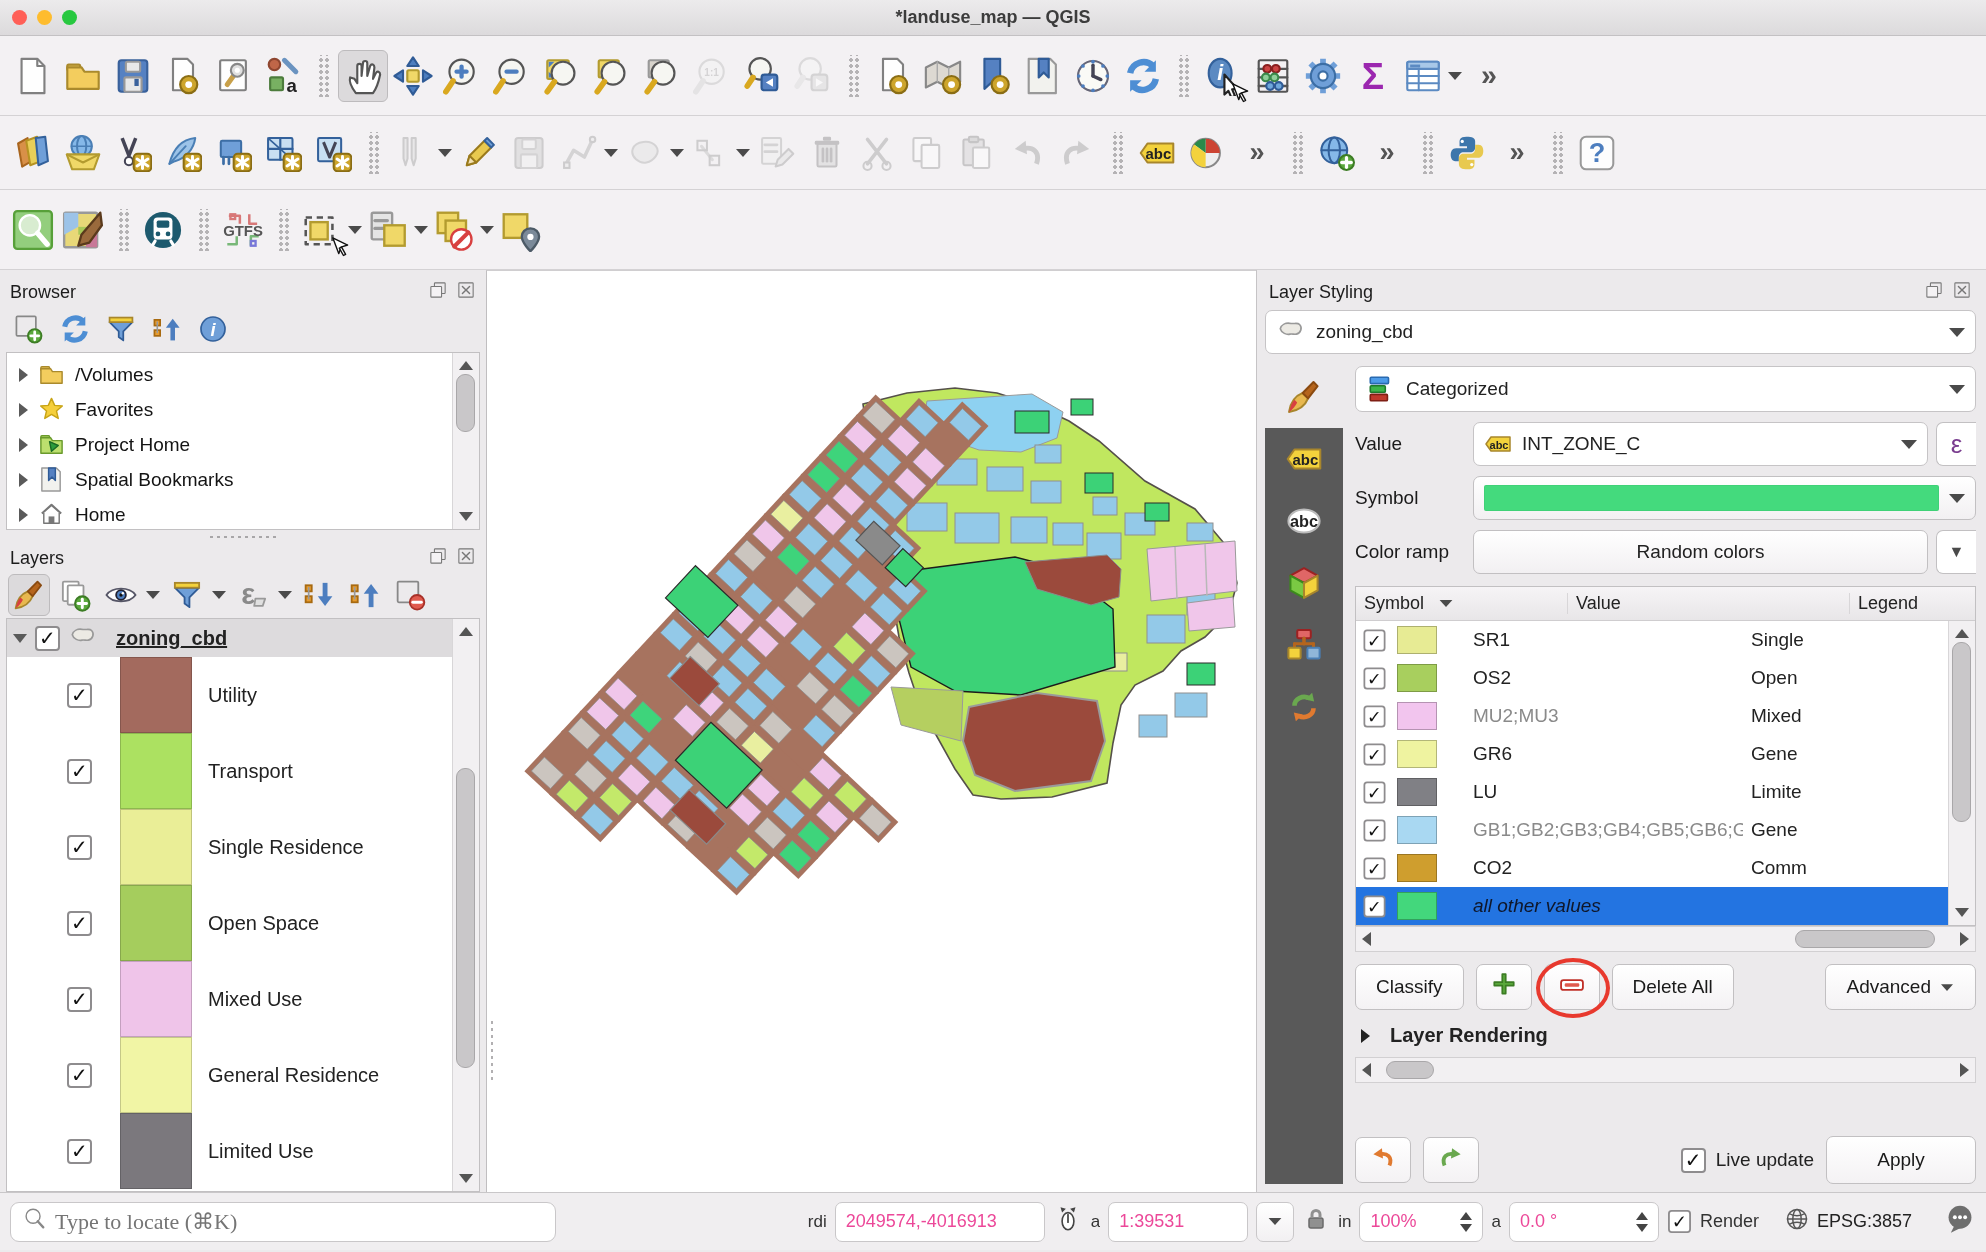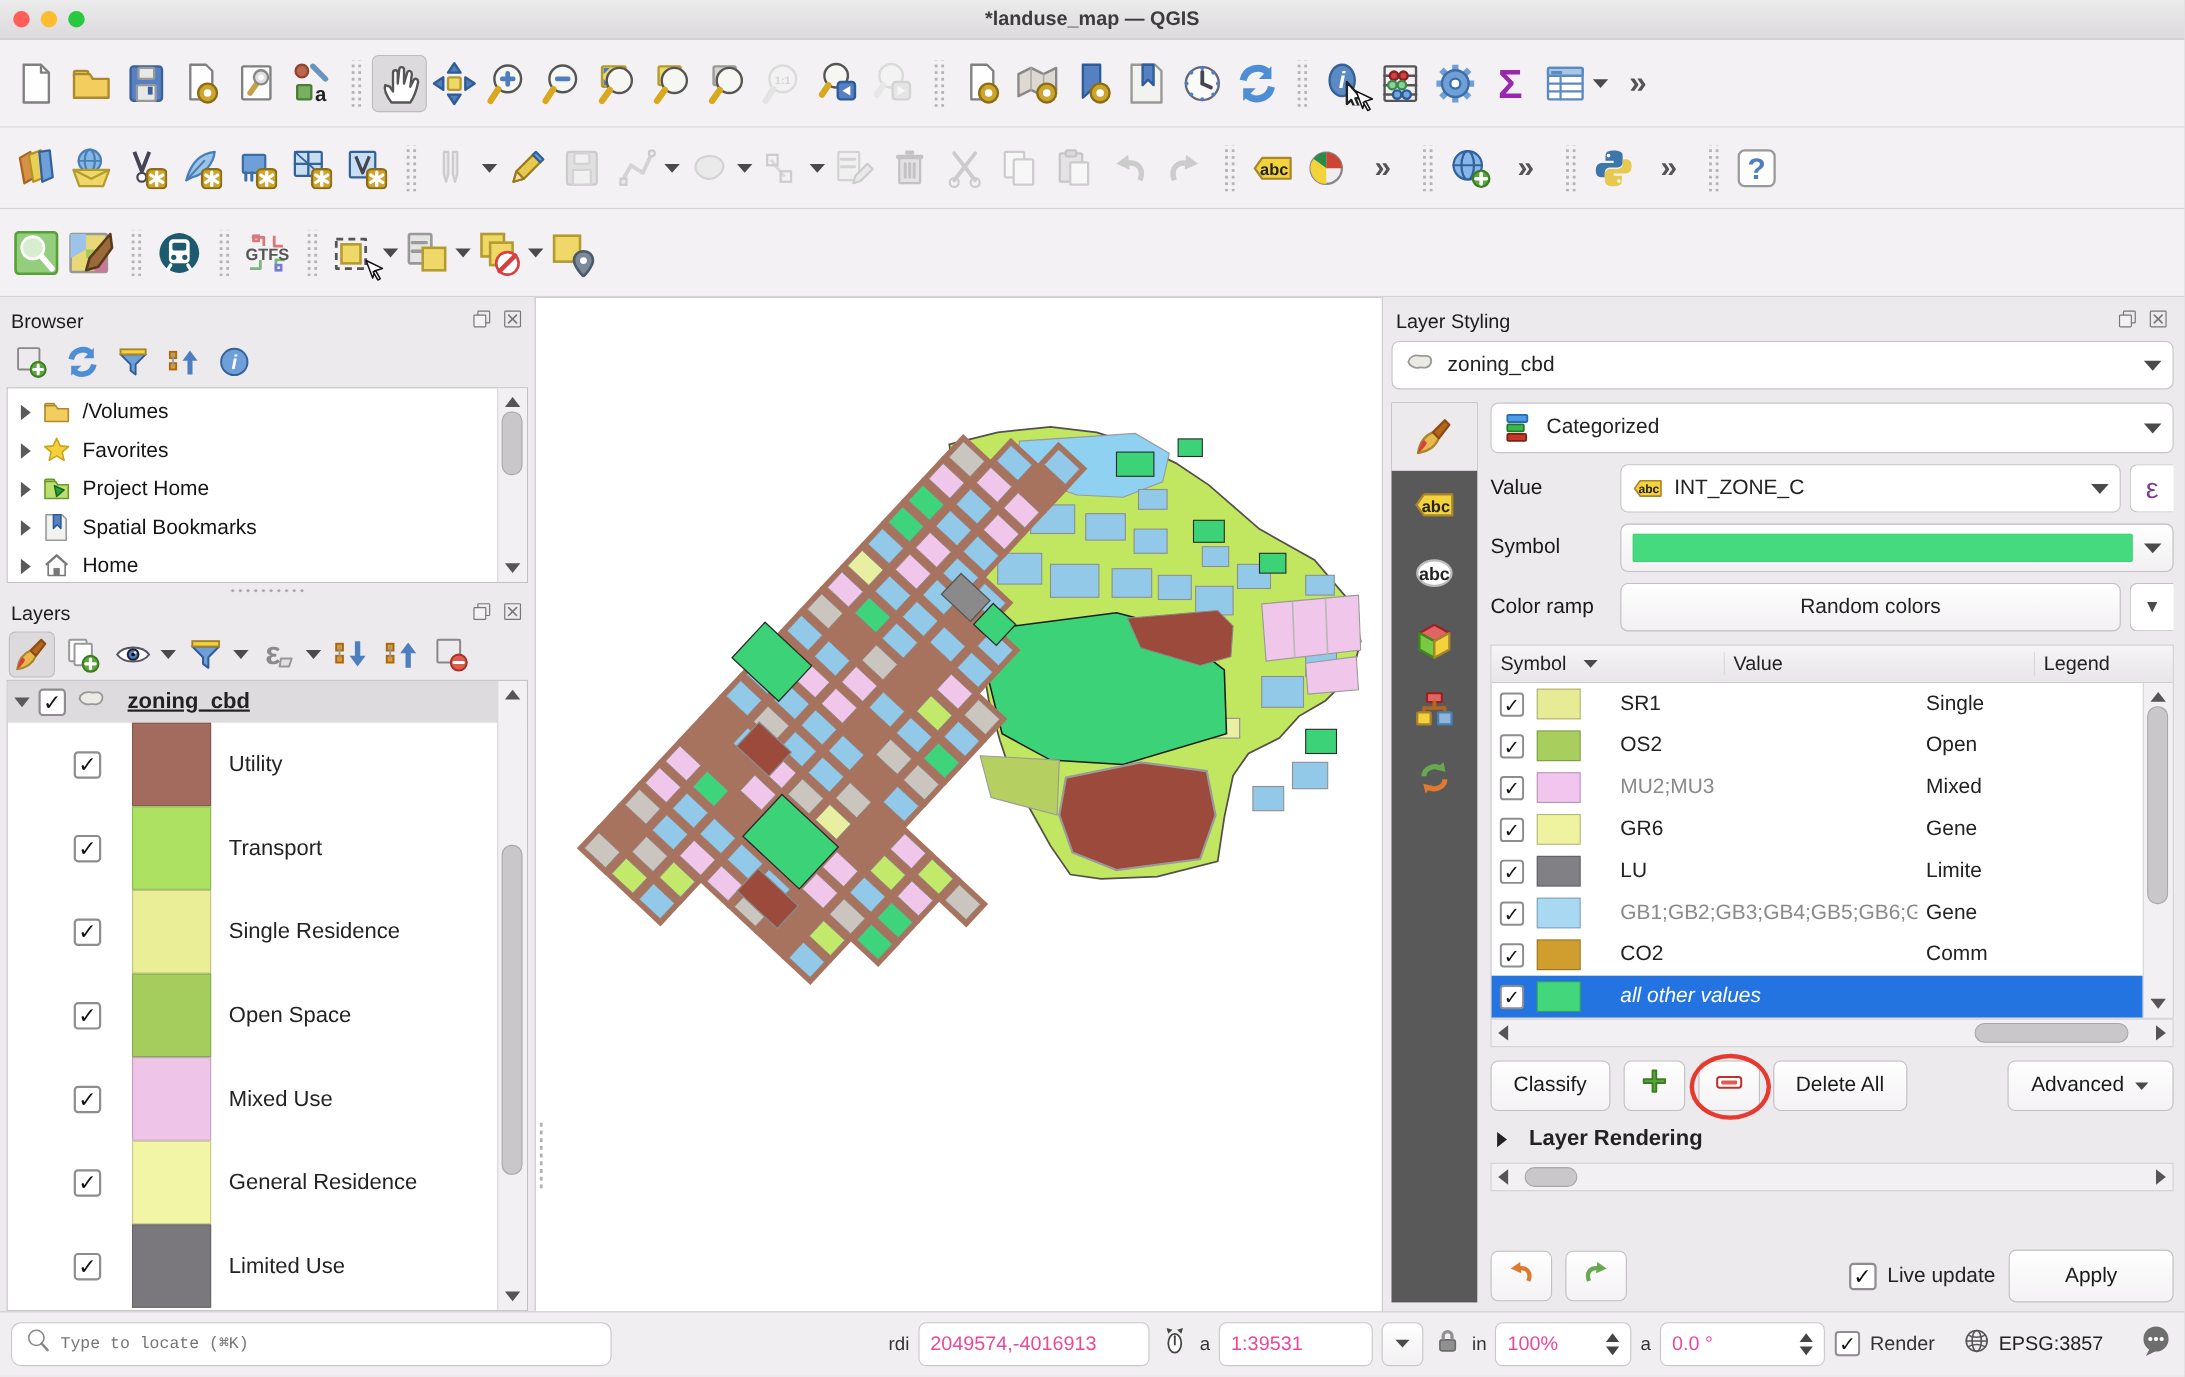--- a/index.html
+++ b/index.html
@@ -72,39 +72,39 @@
 .cthead .c1{width:212px;display:flex;align-items:center;padding-left:8px;border-right:1px solid #d8d6d8}
 .cthead .c2{width:282px;padding-left:8px;border-right:1px solid #d8d6d8}
 .cthead .c3{flex:1;padding-left:8px;overflow:hidden;white-space:nowrap}
 .ctrow{display:flex;height:38px;align-items:center;font-size:19px}
 .ctrow .cb{margin-left:6px;transform:scale(.88)}
 .ctrow .sw{width:40px;height:28px;margin-left:10px;border:1px solid rgba(0,0,0,.25);flex:none}
 .ctrow .val{width:270px;margin-left:36px;white-space:nowrap;overflow:hidden;flex:none}
 .ctrow .leg{flex:1;white-space:nowrap;overflow:hidden;padding-left:8px}
 .ctrow.muted .val{color:#8a8a8a}
 .ctrow.selected{color:#fff}
-.ctrow.selected .val,.ctrow.selected .leg{color:#ffffff;font-style:italic}
+.ctrow.selected .val,.ctrow.selected .leg{color:#0f172a;font-style:italic}
 .ctbody{margin-right:27px}
 .hscroll{height:26px;background:#f2f0f2;border:1px solid #d2d0d2;display:flex;align-items:center;position:relative;flex:none}
 .hs-l{width:0;height:0;border-top:7px solid transparent;border-bottom:7px solid transparent;border-right:9px solid #555;margin:0 6px}
 .hs-r{width:0;height:0;border-top:7px solid transparent;border-bottom:7px solid transparent;border-left:9px solid #555;margin:0 6px;margin-left:auto}
 .hs-thumb{position:absolute;top:3px;height:18px;background:#c9c7c9;border:1px solid #a9a7a9;border-radius:9px}
 .btnrow{display:flex;align-items:center;margin-top:12px;gap:12px}
 .pushbtn{background:linear-gradient(#ffffff,#f4f2f4);border:1px solid #c2c0c2;border-radius:7px;height:46px;padding:0 20px;display:flex;align-items:center;justify-content:center;font-size:19px;color:#1a1a1a}
 .sqbtn{width:56px;height:46px;padding:0;position:relative}
 .annot{position:absolute;left:-9px;top:-7px;width:74px;height:60px;border:4px solid #e8392e;border-radius:50%;pointer-events:none}
 .lrrow{display:flex;align-items:center;margin-top:14px;gap:10px}
 .lrrow .t{font-weight:bold;font-size:20px}
 .bottomrow{display:flex;align-items:center;margin-top:auto;gap:12px;padding-top:10px}
 .lucheck{display:flex;align-items:center;gap:10px;margin-left:auto;font-size:19px}
 .applybtn{min-width:150px;height:48px}
 
 .statusbar{height:58px;background:#f0eef0;border-top:1px solid #c9c7c9;display:flex;align-items:center;padding:0 10px;gap:8px;font-size:17px;color:#333}
 .locate{width:546px;height:40px;background:#fff;border:1px solid #c9c7c9;border-radius:9px;display:flex;align-items:center;padding:0 10px;gap:8px;flex:none}
-.locate input{border:none;outline:none;font-size:15px;color:#333;width:100%;background:transparent;font-family:Liberation Mono, monospace}
+.locate input{border:none;outline:none;font-size:22px;color:#333;width:100%;background:transparent;font-family:Liberation Serif, serif}
 .sbox{height:40px;background:#fff;border:1px solid #c9c7c9;border-radius:7px;display:flex;align-items:center;padding:0 10px;font-size:18px}
 .sbox input{border:none;outline:none;font-size:18px;width:100%;background:transparent;font-family:inherit;color:#ec4899}
 .cliplabel{overflow:hidden;white-space:nowrap;color:#333;flex:none}
 .spincol{display:flex;flex-direction:column;justify-content:center;gap:4px;margin-left:6px}
 .sp-u{width:0;height:0;border-left:6px solid transparent;border-right:6px solid transparent;border-bottom:8px solid #444}
 .sp-d{width:0;height:0;border-left:6px solid transparent;border-right:6px solid transparent;border-top:8px solid #444}
 .ddbtn{width:38px;height:40px;border:1px solid #c9c7c9;border-radius:7px;background:linear-gradient(#fff,#f2f0f2);display:flex;align-items:center;justify-content:center}
 .epsg{display:flex;align-items:center;gap:6px;font-size:18px;color:#222}
 </style>
 </head>

